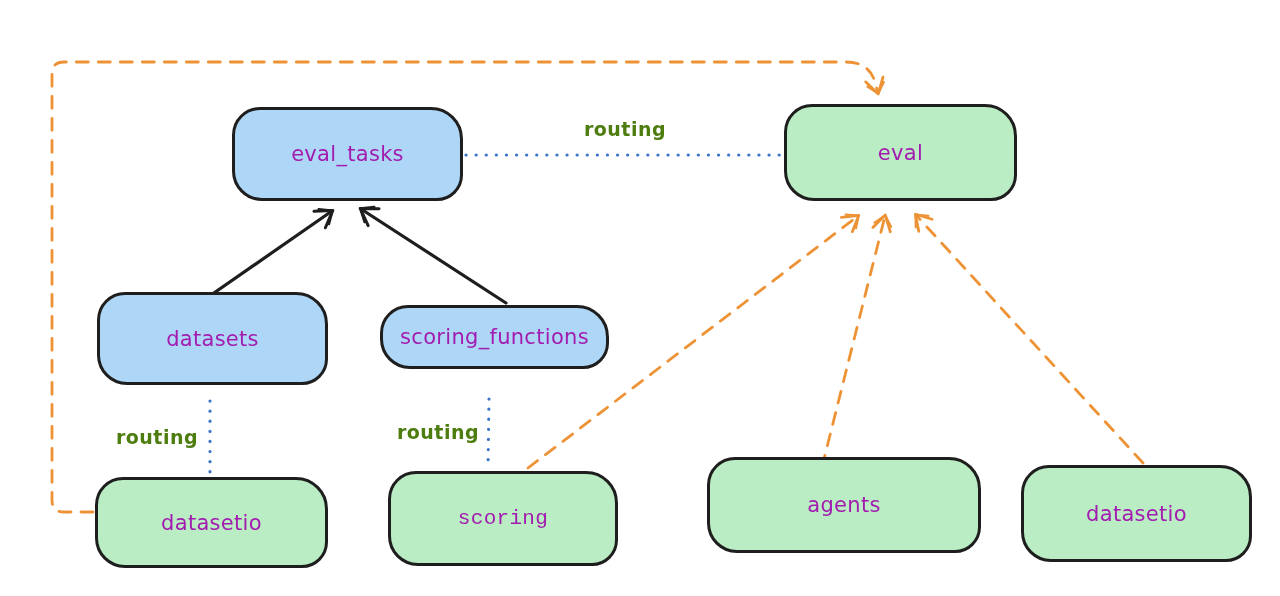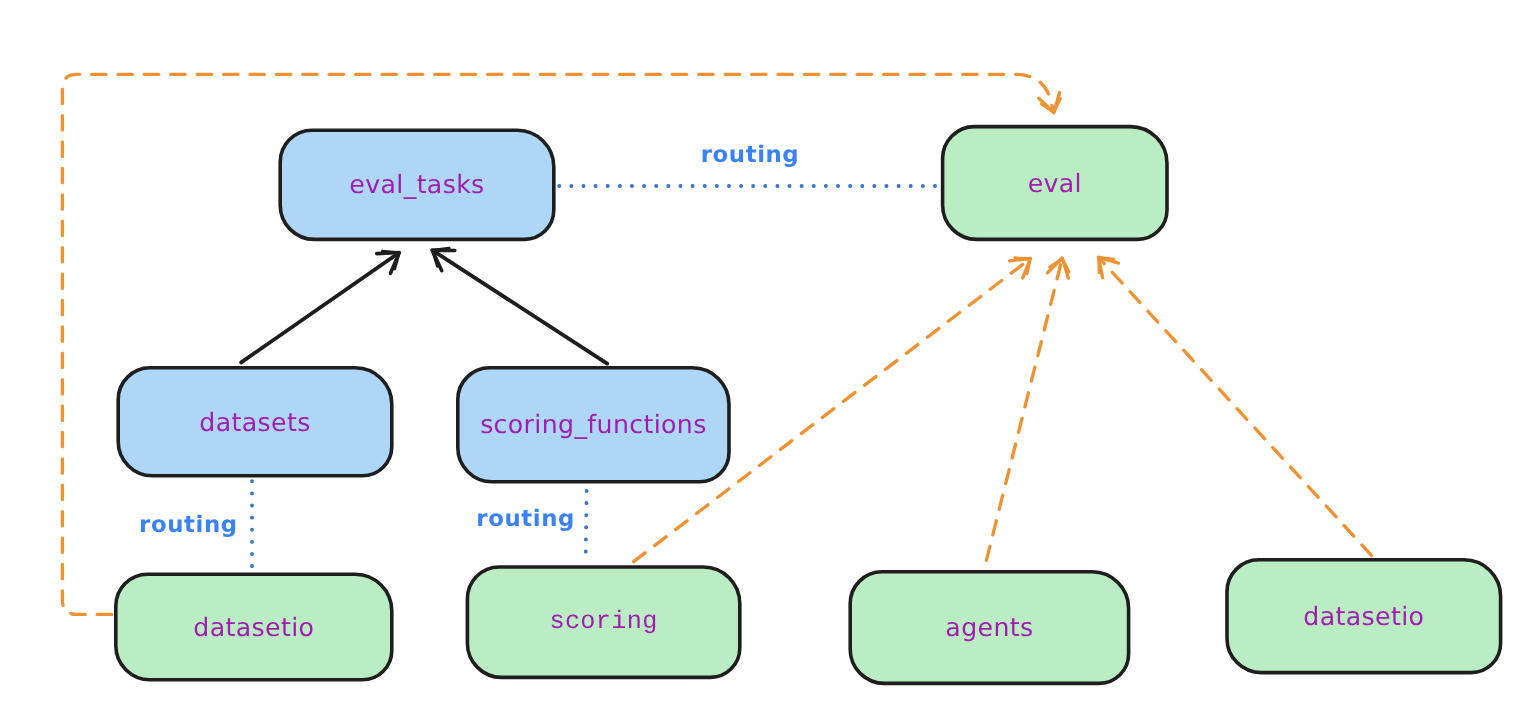--- a/index.html
+++ b/index.html
@@ -32,21 +32,21 @@
     letter-spacing: 0.3px;
     border-radius: 28px 32px 26px 30px;
   }
   .node .label {
     white-space: nowrap;
   }
   .fill-blue  { background: #aed7f7; }
   .fill-green { background: #bbedc4; }
   .routing-label {
     position: absolute;
-    color: #3b82f6;
+    color: #4d7c0f;
     font-size: 19px;
     font-weight: bold;
     letter-spacing: 0.5px;
     text-align: center;
     white-space: nowrap;
   }
 </style>
 </head>
 <body>
 
@@ -76,41 +76,41 @@
     <path d="M93,512 L64,512 Q52,512 52,500 L52,74 Q52,62 64,62 L846,62 Q869,62 875,82 L878,93" fill="none" stroke="#ed9335" stroke-width="2.8" stroke-linecap="round" stroke-dasharray="12 10" marker-end="url(#arrowOrange)"></path>
     <path d="M528,468 L858,216" fill="none" stroke="#ed9335" stroke-width="2.8" stroke-linecap="round" stroke-dasharray="12 10" marker-end="url(#arrowOrange)"></path>
     <path d="M822,467 L885,216" fill="none" stroke="#ed9335" stroke-width="2.8" stroke-linecap="round" stroke-dasharray="12 10" marker-end="url(#arrowOrange)"></path>
     <path d="M1143,463 L916,215" fill="none" stroke="#ed9335" stroke-width="2.8" stroke-linecap="round" stroke-dasharray="12 10" marker-end="url(#arrowOrange)"></path>
   </svg>
 
   <div class="node fill-blue" style="left:232px; top:107px; width:231px; height:94px;">
     <span class="label">eval_tasks</span>
   </div>
 
-  <div class="node fill-green" style="left:784px; top:104px; width:190px; height:97px;">
+  <div class="node fill-green" style="left:784px; top:104px; width:233px; height:97px;">
     <span class="label">eval</span>
   </div>
 
-  <div class="node fill-blue" style="left:97px; top:305px; width:231px; height:93px;">
+  <div class="node fill-blue" style="left:97px; top:292px; width:231px; height:93px;">
     <span class="label">datasets</span>
   </div>
 
-  <div class="node fill-blue" style="left:380px; top:305px; width:229px; height:98px;">
+  <div class="node fill-blue" style="left:380px; top:305px; width:229px; height:64px;">
     <span class="label">scoring_functions</span>
   </div>
 
   <div class="node fill-green" style="left:95px; top:477px; width:233px; height:91px;">
     <span class="label">datasetio</span>
   </div>
 
   <div class="node fill-green" style="left:388px; top:471px; width:230px; height:95px;font-family:Liberation Mono, monospace;">
     <span class="label">scoring</span>
   </div>
 
-  <div class="node fill-green" style="left:707px; top:475px; width:235px; height:96px;justify-content:center;">
+  <div class="node fill-green" style="left:707px; top:457px; width:274px; height:96px;justify-content:center;">
     <span class="label">agents</span>
   </div>
 
   <div class="node fill-green" style="left:1021px; top:465px; width:231px; height:97px;">
     <span class="label">datasetio</span>
   </div>
 
   <div class="routing-label" style="left:575px; top:118px; width:100px;">routing</div>
   <div class="routing-label" style="left:107px; top:426px; width:100px;">routing</div>
   <div class="routing-label" style="left:388px; top:421px; width:100px;">routing</div>

